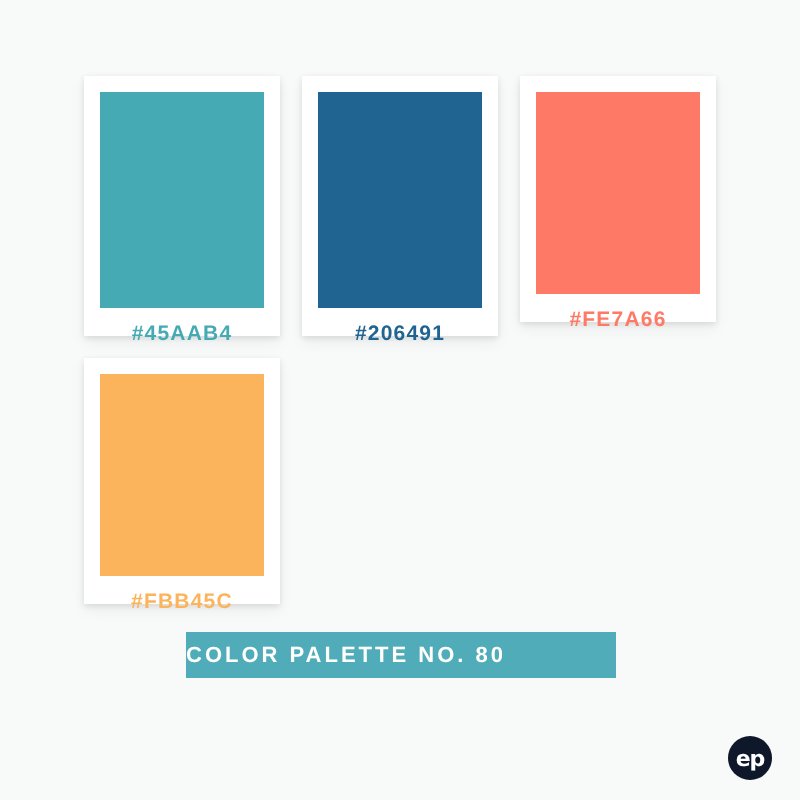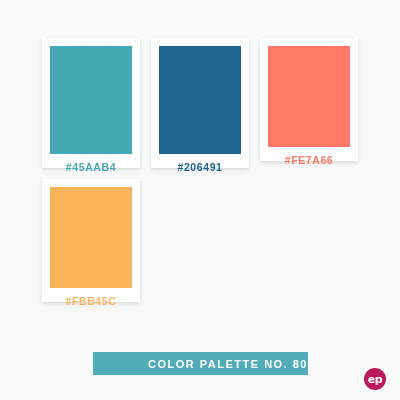--- a/index.html
+++ b/index.html
@@ -57,26 +57,26 @@
     font-size: 10.5px;
     font-weight: bold;
     letter-spacing: 0.6px;
     white-space: nowrap;
   }
 
   
   .title-banner {
     position: absolute;
     left: 93px;
-    top: 352px;
+    top: 316px;
     width: 215px;
     height: 23px;
     display: flex;
     align-items: center;
-    justify-content: flex-end;
+    justify-content: flex-start;
   }
 
   .title-banner-text {
     color: #ffffff;
     font-size: 11px;
     font-weight: bold;
     letter-spacing: 1.5px;
     white-space: nowrap;
   }
 
@@ -130,17 +130,17 @@
       <div class="swatch-color" style="background-color: rgb(251, 180, 92);"></div>
       <div class="swatch-label" style="color: rgb(251, 180, 92);">#FBB45C</div>
     </div>
 
   </div>
 
   <div class="title-banner" style="background-color: rgb(79, 172, 184);">
     <span class="title-banner-text">COLOR PALETTE NO. 80</span>
   </div>
 
-  <div class="logo-badge" style="background-color: #be185d;">
+  <div class="logo-badge" style="background-color: #0f172a;">
     <span class="logo-badge-text">ep</span>
   </div>
 
 </div>
 
 </body></html>

